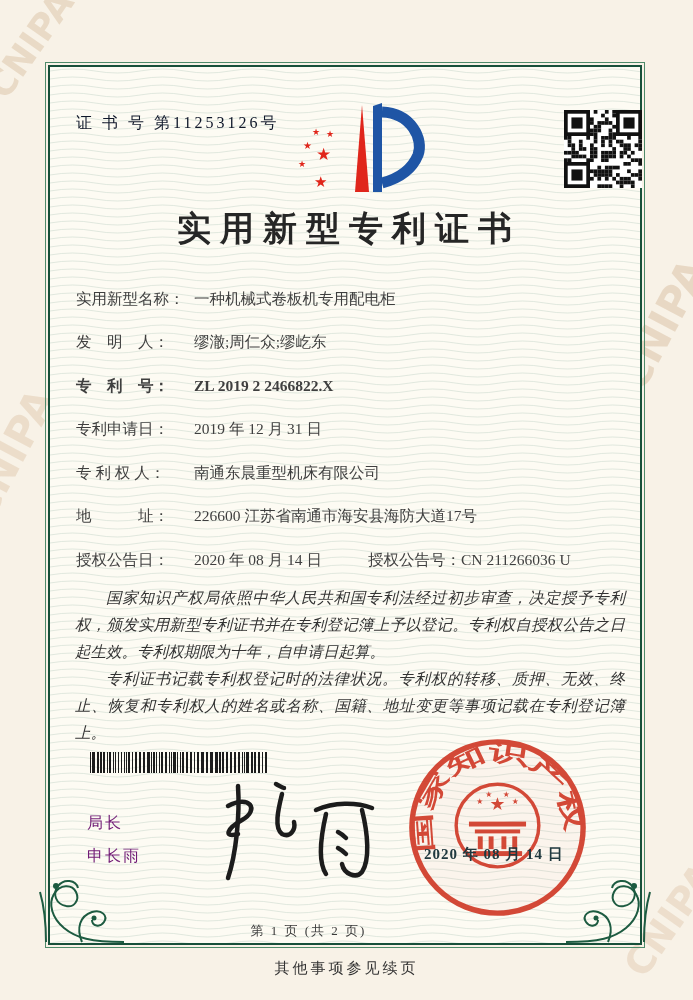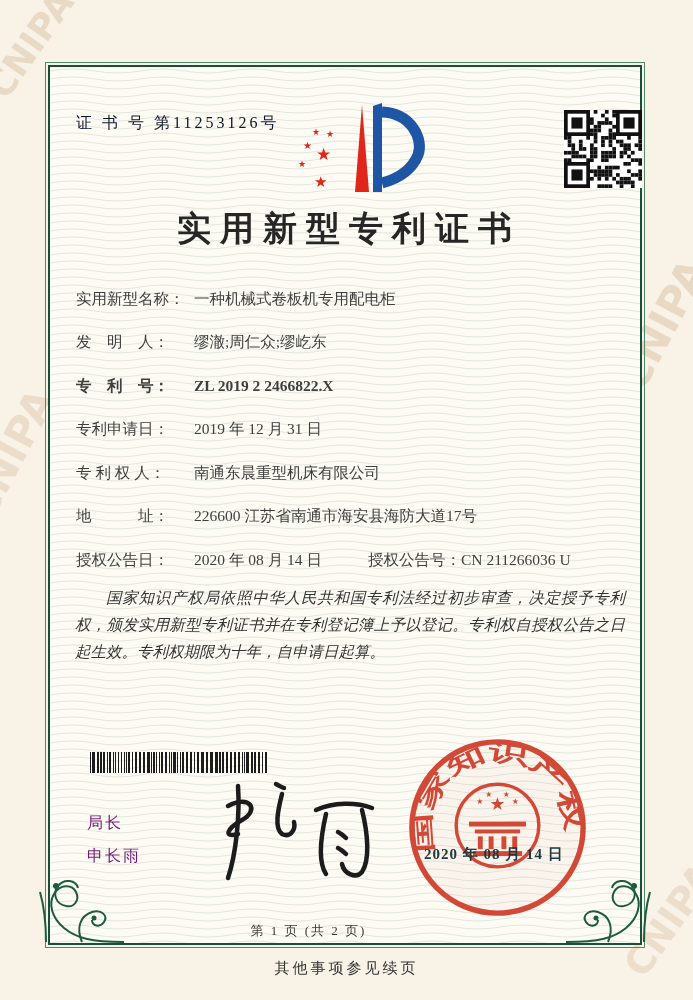--- a/index.html
+++ b/index.html
@@ -271,20 +271,21 @@
   </div>
   <div class="abs row z3" style="top:550px;">
     <span class="lbl">授权公告日：</span><span>2020 年 08 月 14 日</span>
     <span class="pair2">
       <span>授权公告号：</span><span>CN 211266036 U</span>
     </span>
   </div>
 
   <div class="abs body-text z3">
     <p>国家知识产权局依照中华人民共和国专利法经过初步审查，决定授予专利权，颁发实用新型专利证书并在专利登记簿上予以登记。专利权自授权公告之日起生效。专利权期限为十年，自申请日起算。</p>
+    <p>专利证书记载专利权登记时的法律状况。专利权的转移、质押、无效、终止、恢复和专利权人的姓名或名称、国籍、地址变更等事项记载在专利登记簿上。</p>
   </div>
 
   <svg class="abs z3" id="barcode" style="left:90px; top:752px;" width="182" height="21" viewBox="0 0 182 21">
       <rect x="0" y="0" width="1" height="21" fill="#1c1c1c"></rect>
       <rect x="2" y="0" width="3" height="21" fill="#1c1c1c"></rect>
       <rect x="7" y="0" width="2" height="21" fill="#1c1c1c"></rect>
       <rect x="10" y="0" width="2" height="21" fill="#1c1c1c"></rect>
       <rect x="13" y="0" width="2" height="21" fill="#1c1c1c"></rect>
       <rect x="17" y="0" width="1" height="21" fill="#1c1c1c"></rect>
       <rect x="19" y="0" width="2" height="21" fill="#1c1c1c"></rect>

